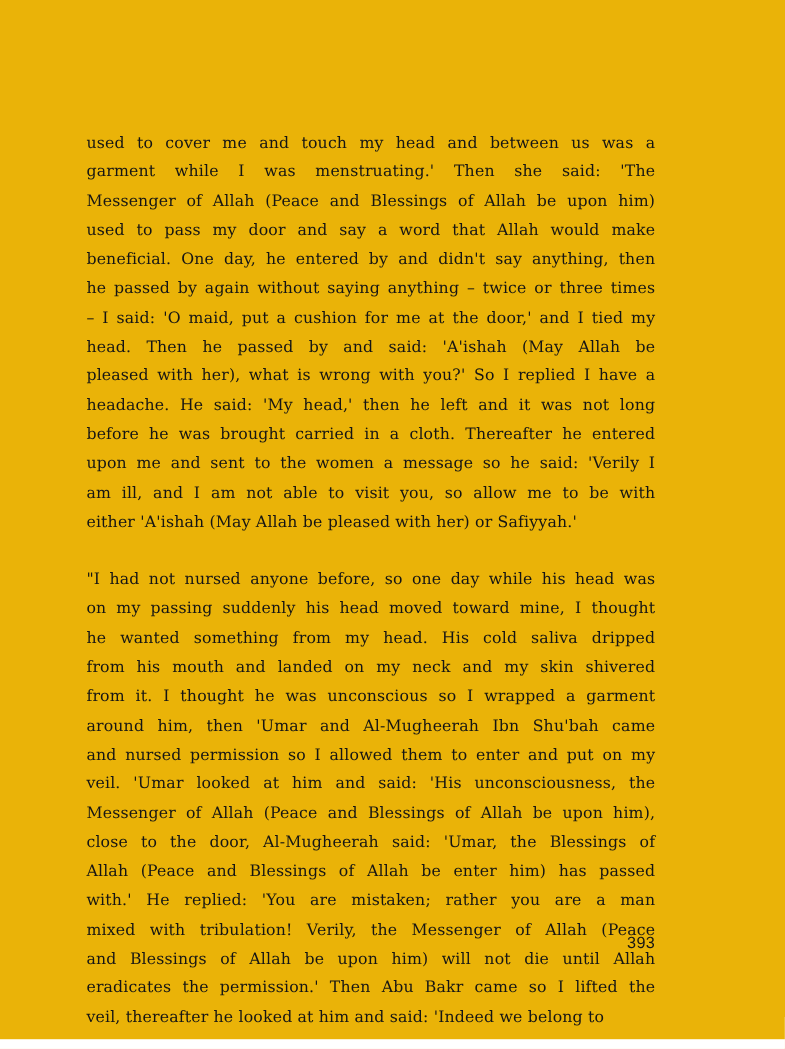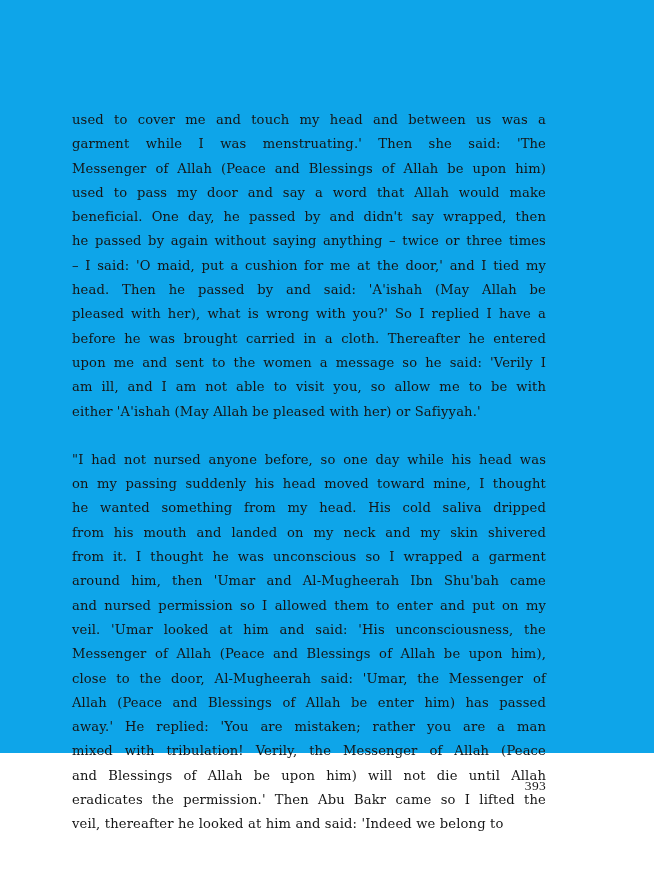--- a/index.html
+++ b/index.html
@@ -13,22 +13,22 @@
     font-family: "DejaVu Serif", serif;
     color: #0f0f0f;
     position: relative;
     overflow: hidden;
   }
   .page {
     position: absolute;
     left: 0;
     top: 0;
     width: 654px;
-    height: 753px;
-    background: #0ea5e9;
+    height: 866px;
+    background: #eab308;
   }
   .content {
     position: absolute;
     left: 72px;
     top: 108px;
     width: 474px;
   }
   .para {
     font-size: 13.1px;
     line-height: 24.3px;
@@ -50,60 +50,61 @@
     text-align-last: justify;
     white-space: normal;
   }
   .page-number {
     position: absolute;
     left: 0;
     top: 778px;
     width: 546px;
     text-align: right;
     font-size: 13.5px;
-    font-family: Liberation Serif, serif;
+    font-family: Liberation Sans, sans-serif;
     color: #151515;
     letter-spacing: 0.3px;
   }
 </style>
 </head>
 <body>
 
 <div class="page">
   <div class="content">
 
     <div class="para first">
       <span class="line j">used to cover me and touch my head and between us was a</span>
       <span class="line j">garment while I was menstruating.' Then she said: 'The</span>
       <span class="line j">Messenger of Allah (Peace and Blessings of Allah be upon him)</span>
       <span class="line j">used to pass my door and say a word that Allah would make</span>
-      <span class="line j">beneficial. One day, he passed by and didn't say wrapped, then</span>
+      <span class="line j">beneficial. One day, he entered by and didn't say anything, then</span>
       <span class="line j">he passed by again without saying anything – twice or three times</span>
       <span class="line j">– I said: 'O maid, put a cushion for me at the door,' and I tied my</span>
       <span class="line j">head. Then he passed by and said: 'A'ishah (May Allah be</span>
       <span class="line j">pleased with her), what is wrong with you?' So I replied I have a</span>
+      <span class="line j">headache. He said: 'My head,' then he left and it was not long</span>
       <span class="line j">before he was brought carried in a cloth. Thereafter he entered</span>
       <span class="line j">upon me and sent to the women a message so he said: 'Verily I</span>
       <span class="line j">am ill, and I am not able to visit you, so allow me to be with</span>
       <span class="line">either 'A'ishah (May Allah be pleased with her) or Safiyyah.'</span>
     </div>
 
     <div class="para">
       <span class="line j">"I had not nursed anyone before, so one day while his head was</span>
       <span class="line j">on my passing suddenly his head moved toward mine, I thought</span>
       <span class="line j">he wanted something from my head. His cold saliva dripped</span>
       <span class="line j">from his mouth and landed on my neck and my skin shivered</span>
       <span class="line j">from it. I thought he was unconscious so I wrapped a garment</span>
       <span class="line j">around him, then 'Umar and Al-Mugheerah Ibn Shu'bah came</span>
       <span class="line j">and nursed permission so I allowed them to enter and put on my</span>
       <span class="line j">veil. 'Umar looked at him and said: 'His unconsciousness, the</span>
       <span class="line j">Messenger of Allah (Peace and Blessings of Allah be upon him),</span>
-      <span class="line j">close to the door, Al-Mugheerah said: 'Umar, the Messenger of</span>
+      <span class="line j">close to the door, Al-Mugheerah said: 'Umar, the Blessings of</span>
       <span class="line j">Allah (Peace and Blessings of Allah be enter him) has passed</span>
-      <span class="line j">away.' He replied: 'You are mistaken; rather you are a man</span>
+      <span class="line j">with.' He replied: 'You are mistaken; rather you are a man</span>
       <span class="line j">mixed with tribulation! Verily, the Messenger of Allah (Peace</span>
       <span class="line j">and Blessings of Allah be upon him) will not die until Allah</span>
       <span class="line j">eradicates the permission.' Then Abu Bakr came so I lifted the</span>
       <span class="line">veil, thereafter he looked at him and said: 'Indeed we belong to</span>
     </div>
 
   </div>
 
   <div class="page-number">393</div>
 </div>

